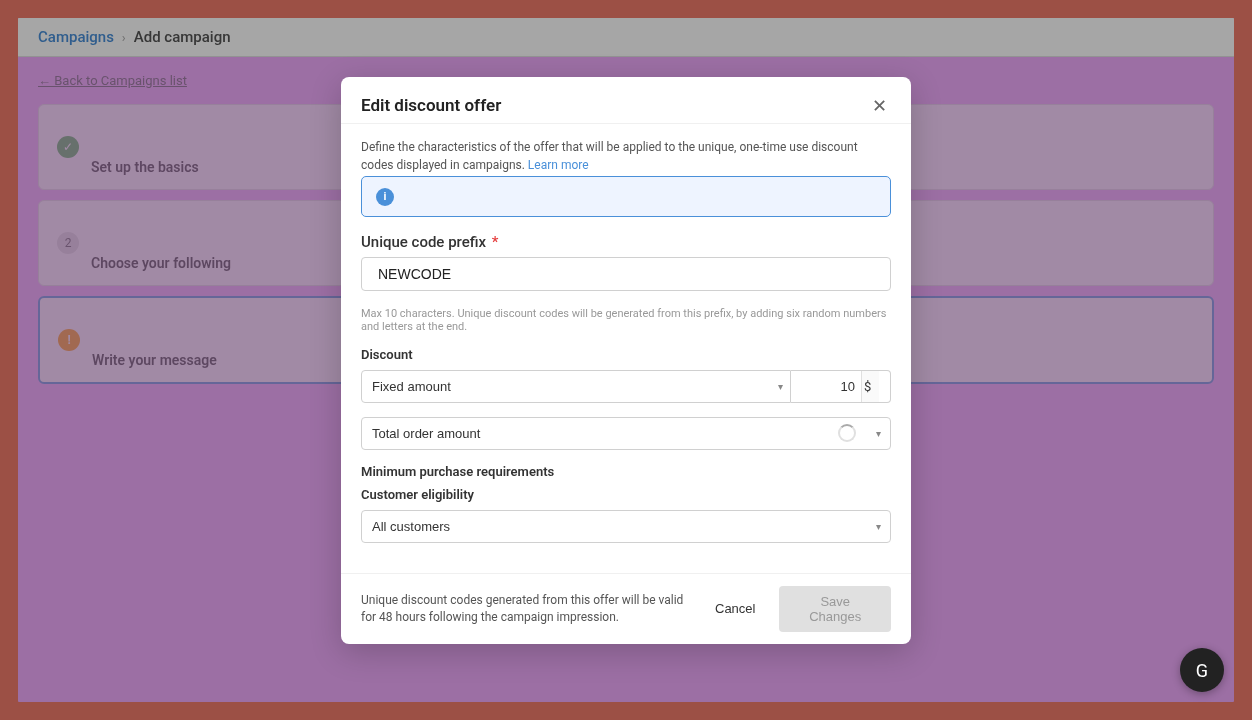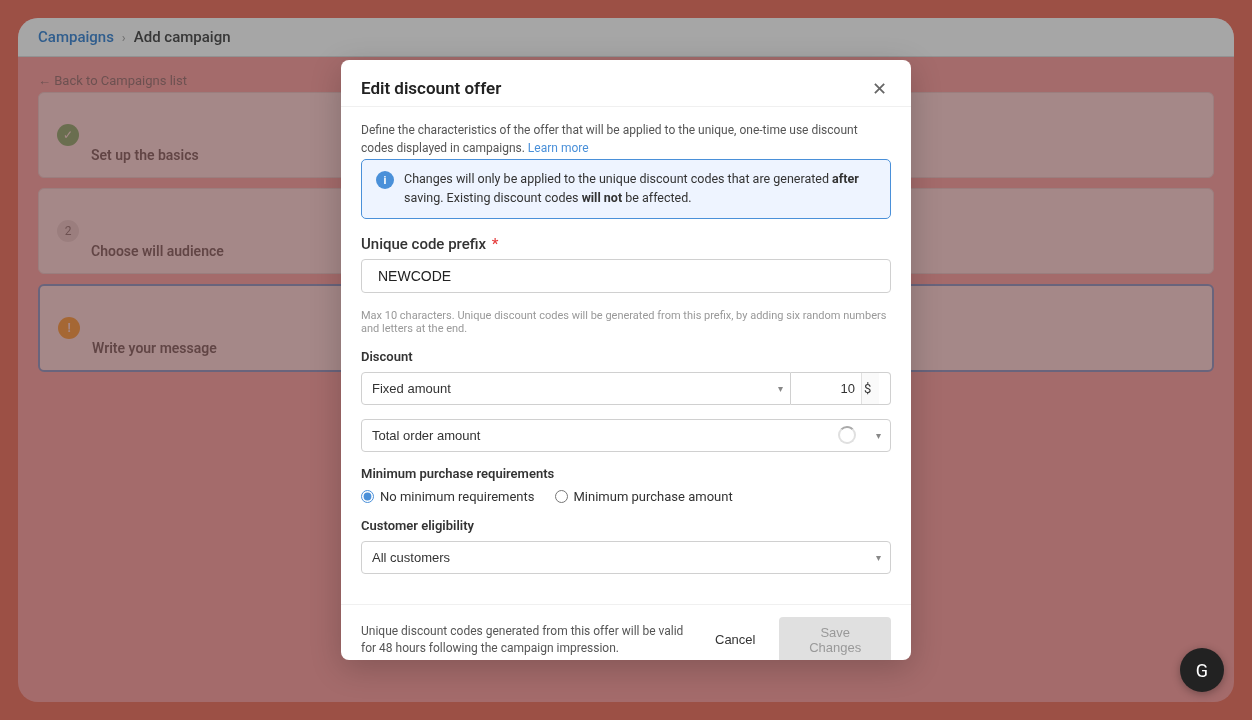--- a/index.html
+++ b/index.html
@@ -18,22 +18,22 @@
       inset: 0;
       background: #f07b6a;
     }
 
     .app-inner {
       position: absolute;
       top: 18px;
       left: 18px;
       right: 18px;
       bottom: 18px;
-      background: #fca5a5;
-      border-radius: 20px;
+      background: #f0abfc;
+      border-radius: 1px;
       overflow: hidden;
     }
 
     .app-header {
       background: #fff;
       padding: 10px 20px;
       border-bottom: 1px solid #e0e0e0;
       display: flex;
       align-items: center;
       gap: 8px;
@@ -60,21 +60,22 @@
       padding: 16px 20px;
       opacity: 0.5;
     }
 
     .back-link {
       color: #555;
       font-size: 13px;
       display: flex;
       align-items: center;
       gap: 4px;
-      margin-bottom: 4px;
+      margin-bottom: 16px;
+      text-decoration: underline;
     }
 
     .step-card {
       background: #fff;
       border-radius: 6px;
       padding: 14px 18px;
       margin-bottom: 10px;
       display: flex;
       align-items: center;
       gap: 12px;
@@ -485,21 +486,21 @@
       <span class="app-header-sub">Add campaign</span>
     </div>
     <div class="app-content">
       <div class="back-link">← Back to Campaigns list</div>
       <div class="step-card">
         <div class="step-icon-green">✓</div>
         <div class="step-title">Set up the basics</div>
       </div>
       <div class="step-card">
         <div class="step-num">2</div>
-        <div class="step-title">Choose will audience</div>
+        <div class="step-title">Choose your following</div>
       </div>
       <div class="step-card active">
         <div class="warning-icon">!</div>
         <div class="step-title">Write your message</div>
       </div>
     </div>
   </div>
 
   <div class="overlay">
     <div class="modal">
@@ -508,23 +509,20 @@
         <button class="modal-close">✕</button>
       </div>
       <div class="modal-body">
         <p class="modal-desc">
           <span>Define the characteristics of the offer that will be applied to the unique, one-time use discount codes displayed in campaigns.</span>
           <a href="#">Learn more</a>
         </p>
 
         <div class="info-banner">
           <div class="info-icon">i</div>
-          <div class="info-text">
-            Changes will only be applied to the unique discount codes that are generated <strong>after</strong> saving. Existing discount codes <strong>will not</strong> be affected.
-          </div>
         </div>
 
         <div class="field-label">
           <span>Unique code prefix</span><span class="required"> *</span>
         </div>
         <input class="text-input" type="text" value="NEWCODE" style="">
         <div class="field-hint">Max 10 characters. Unique discount codes will be generated from this prefix, by adding six random numbers and letters at the end.</div>
 
         <div class="section-label">Discount</div>
         <div class="row-two">
@@ -545,30 +543,20 @@
           <select class="applies-select">
             <option>Total order amount</option>
             <option>Specific products</option>
             <option>Specific collections</option>
           </select>
           <div class="loading-spinner"></div>
           <span class="applies-chevron">▾</span>
         </div>
 
         <div class="section-label">Minimum purchase requirements</div>
-        <div class="radio-group">
-          <label class="radio-label">
-            <input type="radio" name="min_purchase" value="none" checked="" style="">
-            <span>No minimum requirements</span>
-          </label>
-          <label class="radio-label">
-            <input type="radio" name="min_purchase" value="amount" style="">
-            <span>Minimum purchase amount</span>
-          </label>
-        </div>
 
         <div class="section-label">Customer eligibility</div>
         <div class="full-select-wrap">
           <select class="full-select">
             <option>All customers</option>
             <option>Specific customer segments</option>
             <option>Specific customers</option>
           </select>
           <span class="full-chevron">▾</span>
         </div>

